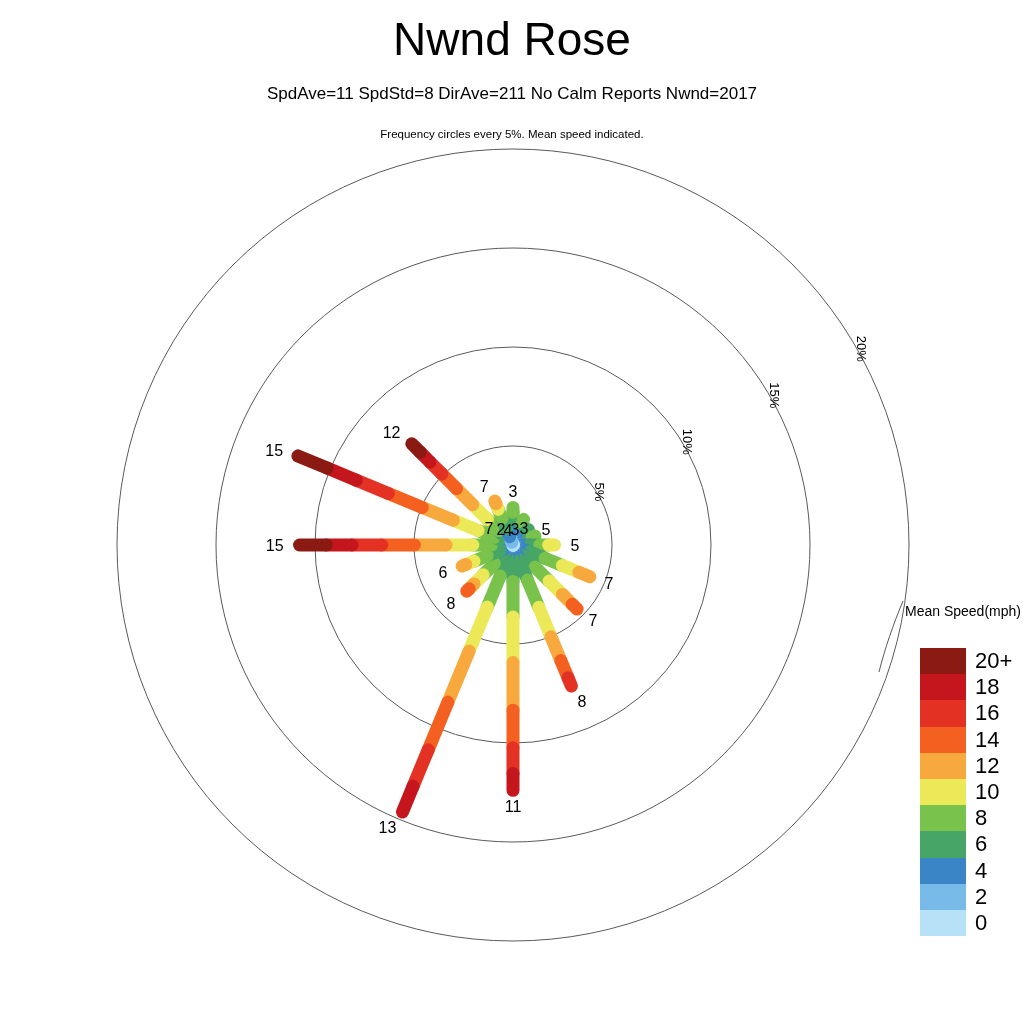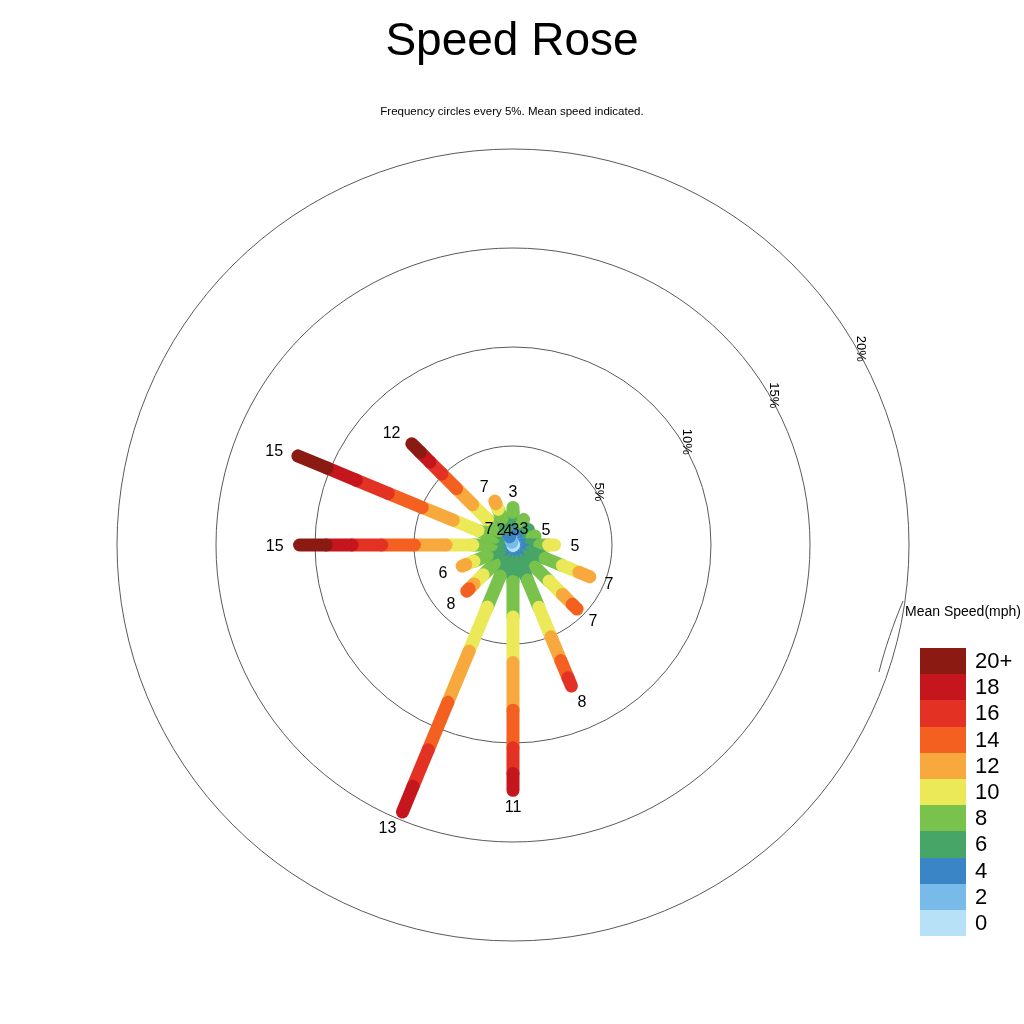--- a/index.html
+++ b/index.html
@@ -14,21 +14,21 @@
   .title{
     position:absolute;left:0;top:12px;width:1024px;
     text-align:center;font-size:46px;font-weight:400;color:#000;
     letter-spacing:0px;
   }
   .subtitle{
     position:absolute;left:0;top:84px;width:1024px;
     text-align:center;font-size:17px;font-weight:400;color:#000;
   }
   .subnote{
-    position:absolute;left:0;top:105px;width:1024px;
+    position:absolute;left:0;top:128px;width:1024px;
     text-align:center;font-size:11.5px;font-weight:400;color:#000;
   }
   svg{position:absolute;left:0;top:0;display:block;}
   .ring{fill:none;stroke:#5a5a5a;stroke-width:1;}
   .ringlbl{font-size:13px;fill:#000;font-family:"Liberation Sans","DejaVu Sans",sans-serif;}
   .petlbl{font-size:16px;fill:#000;font-family:"Liberation Sans","DejaVu Sans",sans-serif;}
   .legend-title{
     position:absolute;font-size:14px;color:#000;white-space:nowrap;
   }
   .legend-wrap{position:absolute;}
@@ -36,21 +36,22 @@
   .sw{width:46px;height:26.2px;}
   .sw-lbl{
     font-size:22px;color:#000;margin-left:9px;width:54px;text-align:left;
     line-height:26.2px;
   }
 </style>
 </head>
 <body>
 
 <div id="root">
-  <div class="title">Speed Rose</div>
+  <div class="title">Nwnd Rose</div>
+  <div class="subtitle">SpdAve=11  SpdStd=8  DirAve=211   No Calm Reports  Nwnd=2017</div>
   <div class="subnote">Frequency circles every 5%. Mean speed indicated.</div>
 
   <svg id="rose" width="1024" height="1024">
       <circle cx="513" cy="545" r="99" class="ring"></circle>
       <circle cx="513" cy="545" r="198" class="ring"></circle>
       <circle cx="513" cy="545" r="297" class="ring"></circle>
       <circle cx="513" cy="545" r="396" class="ring"></circle>
       <text x="595.1141261358802" y="501.33914466091215" transform="rotate(90,595.1141261358802,501.33914466091215)" text-anchor="end" class="ringlbl">5%</text>
       <text x="682.5259378289139" y="454.86145994510895" transform="rotate(90,682.5259378289139,454.86145994510895)" text-anchor="end" class="ringlbl">10%</text>
       <text x="769.9377495219477" y="408.3837752293058" transform="rotate(90,769.9377495219477,408.3837752293058)" text-anchor="end" class="ringlbl">15%</text>

